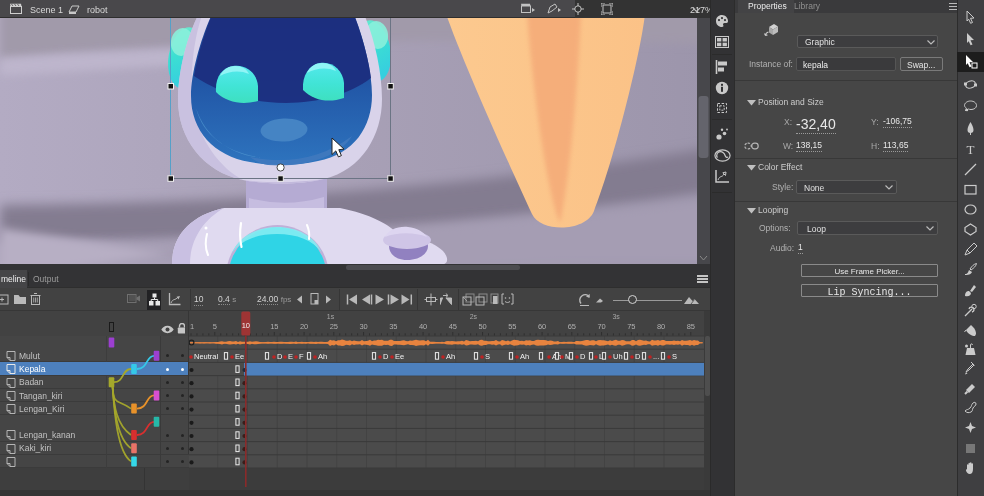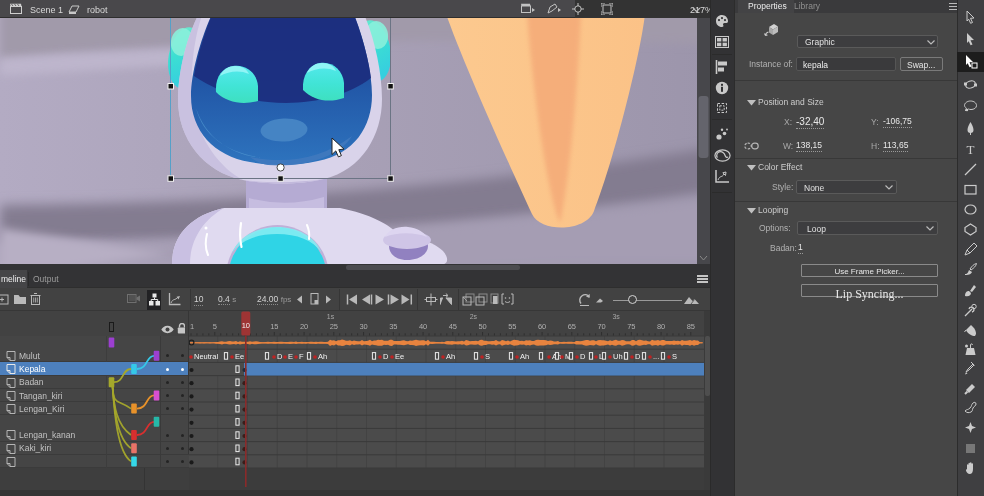--- a/index.html
+++ b/index.html
@@ -225,21 +225,21 @@
  <div class="ab" style="left:165px;top:57px;width:43px;height:14px;border:1px solid #7a7a7a;border-radius:2px">
    <div class="txt" style="left:6px;top:1.5px;font-size:8.5px;color:#e5e5e5">Swap...</div>
  </div>
  <div class="ab" style="left:0;top:80px;width:223px;height:1px;background:#383838"></div>
 
  <svg class="ab" style="left:12px;top:99px" width="9" height="7" viewBox="0 0 9 7">
         <path d="M0 1 L9 1 L4.5 6.5 Z" fill="#c0c0c0"></path>
       </svg>
  <div class="txt" style="left:23px;top:97px;font-size:8.5px;color:#cdcdcd">Position and Size</div>
  <div class="txt" style="left:49px;top:117px;font-size:8.5px;color:#a8a8a8">X:</div>
- <div class="txt" style="left:61px;top:116px;font-size:10px;color:#e8e8e8;border-bottom:1px dotted #9a9a9a;padding-bottom:1px">-32,40</div>
+ <div class="txt" style="left:61px;top:116px;font-size:14px;color:#e8e8e8;border-bottom:1px dotted #9a9a9a;padding-bottom:1px">-32,40</div>
  <div class="txt" style="left:136px;top:117px;font-size:8.5px;color:#a8a8a8">Y:</div>
  <div class="txt" style="left:148px;top:116px;font-size:8.5px;color:#e8e8e8;border-bottom:1px dotted #9a9a9a;padding-bottom:1px">-106,75</div>
  <svg class="ab" style="left:9px;top:141px" width="15" height="10" viewBox="0 0 15 10">
         <g fill="none" stroke="#b5b5b5" stroke-width="1.2">
           <rect x="0.8" y="2.2" width="6.5" height="5.6" rx="2.8" stroke-dasharray="2.4 1.5"></rect>
           <rect x="7.7" y="2.2" width="6.5" height="5.6" rx="2.8"></rect>
         </g>
       </svg>
  <div class="txt" style="left:48px;top:141px;font-size:8.5px;color:#a8a8a8">W:</div>
  <div class="txt" style="left:61px;top:140px;font-size:8.5px;color:#e8e8e8;border-bottom:1px dotted #9a9a9a;padding-bottom:1px">138,15</div>
@@ -264,27 +264,27 @@
         <path d="M0 1 L9 1 L4.5 6.5 Z" fill="#c0c0c0"></path>
       </svg>
  <div class="txt" style="left:23px;top:205px;font-size:8.5px;color:#cdcdcd">Looping</div>
  <div class="txt" style="left:24px;top:223px;font-size:8.5px;color:#b2b2b2">Options:</div>
  <div class="ab" style="left:62px;top:221px;width:141px;height:14px;background:#3d3d3f;border:1px solid #5a5a5a;border-radius:2px">
    <div class="txt" style="left:9px;top:1.5px;font-size:8.5px;color:#e2e2e2">Loop</div>
    <svg class="ab" style="left:128px;top:4px" width="8" height="6" viewBox="0 0 8 6">
           <path d="M0.5 0.5 L4 4 L7.5 0.5" fill="none" stroke="#bbb" stroke-width="1.2"></path>
         </svg>
  </div>
- <div class="txt" style="left:35px;top:243px;font-size:8.5px;color:#b2b2b2">Badan:</div>
+ <div class="txt" style="left:35px;top:243px;font-size:8.5px;color:#b2b2b2">Audio:</div>
  <div class="txt" style="left:63px;top:242px;font-size:8.5px;color:#e8e8e8;border-bottom:1px dotted #9a9a9a;padding-bottom:1px">1</div>
  <div class="ab" style="left:66px;top:264px;width:137px;height:13px;border:1px solid #8a8a8a;border-radius:1px;text-align:center">
    <div style="font-size:8px;color:#e8e8e8;margin-top:2px;font-family:'Liberation Sans',sans-serif">Use Frame Picker...</div>
  </div>
  <div class="ab" style="left:66px;top:284px;width:137px;height:13px;border:1px solid #8a8a8a;border-radius:1px;text-align:center">
-   <div style="font-size:12px;color:#e8e8e8;margin-top:2px;font-family:Liberation Serif, serif">Lip Syncing...</div>
+   <div style="font-size:10px;color:#e8e8e8;margin-top:2px;font-family:Liberation Mono, monospace">Lip Syncing...</div>
  </div>
 </div>
 <div class="ab" style="left:957px;top:0;width:27px;height:496px;background:#3f3f41;border-left:1px solid #2c2c2c"></div>
     <div class="ab" style="left:957px;top:52px;width:27px;height:20px;background:#1d1d1d"></div>
     <svg class="ab" style="left:963px;top:10px" width="15" height="15" viewBox="0 0 15 15">
       <path d="M4 1 L11 8 L7.5 8.3 L9.5 12.5 L7.6 13.3 L5.7 9.2 L4 11 Z" fill="none" stroke="#cbcbcb"></path>
     </svg>
     <svg class="ab" style="left:963px;top:32px" width="15" height="15" viewBox="0 0 15 15">
       <path d="M4 1 L11 8 L7.5 8.3 L9.5 12.5 L7.6 13.3 L5.7 9.2 L4 11 Z" fill="#cbcbcb"></path>
     </svg>

